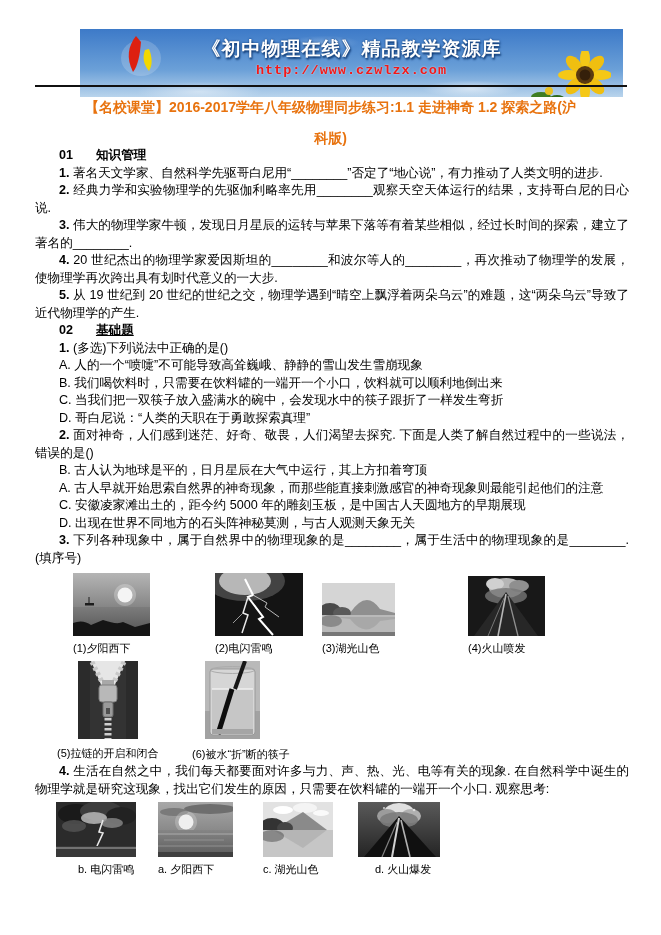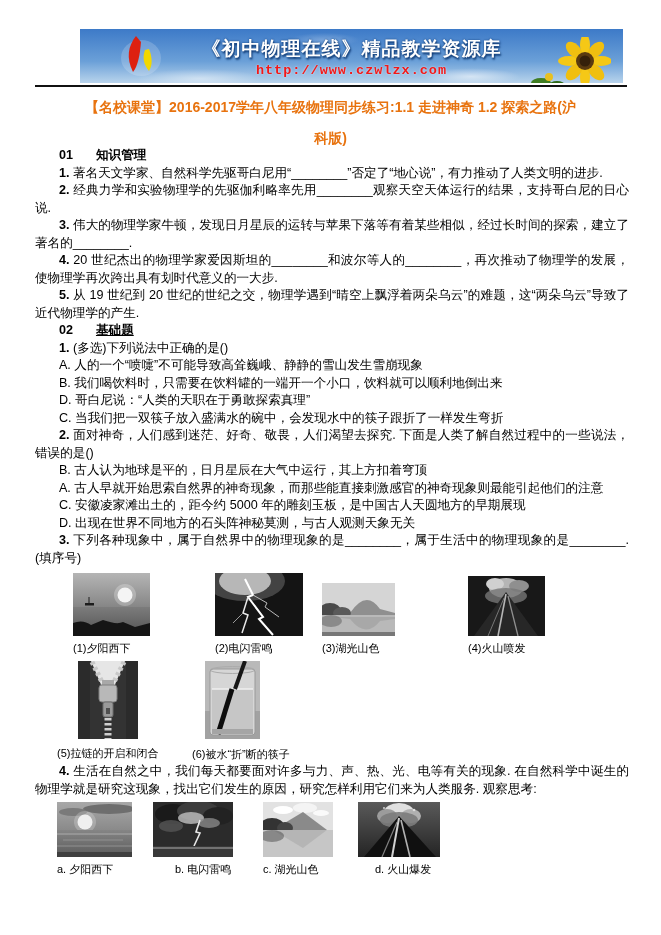--- a/index.html
+++ b/index.html
@@ -2,21 +2,21 @@
 <html><head>
 <meta charset="utf-8">
 <style>
   html,body{margin:0;padding:0;background:#888;}
   .page{
     position:relative;width:661px;height:935px;margin:0 auto;background:#ffffff;
     font-family:"Liberation Sans","DejaVu Sans",sans-serif;color:#000;overflow:hidden;
   }
   
   .banner{
-    position:absolute;left:80px;top:29px;width:543px;height:54px;overflow:hidden;
+    position:absolute;left:80px;top:29px;width:543px;height:68px;overflow:hidden;
     background:
       radial-gradient(70px 12px at 72% 88%, rgba(255,255,255,.55), transparent 70%),
       radial-gradient(90px 14px at 22% 92%, rgba(255,255,255,.45), transparent 70%),
       radial-gradient(50px 10px at 45% 20%, rgba(255,255,255,.25), transparent 70%),
       linear-gradient(180deg,#3d7ac8 0%,#6ba0d8 60%,#b9d4ec 100%);
   }
   .logo{position:absolute;left:38px;top:3px;}
   .banner-text{position:absolute;left:0;right:0;top:0;text-align:center;}
   .site-title{
     margin-top:7px;font-size:19px;font-weight:bold;color:#ffffff;letter-spacing:1px;
@@ -108,22 +108,22 @@
     <p class="indent"><span class="num">2.</span> <span>经典力学和实验物理学的先驱伽利略率先用________观察天空天体运行的结果，支持哥白尼的日心说.</span></p>
     <p class="indent"><span class="num">3.</span> <span>伟大的物理学家牛顿，发现日月星辰的运转与苹果下落等有着某些相似，经过长时间的探索，建立了著名的________.</span></p>
     <p class="indent"><span class="num">4.</span> <span>20 世纪杰出的物理学家爱因斯坦的________和波尔等人的________，再次推动了物理学的发展，使物理学再次跨出具有划时代意义的一大步.</span></p>
     <p class="indent"><span class="num">5.</span> <span>从 19 世纪到 20 世纪的世纪之交，物理学遇到“晴空上飘浮着两朵乌云”的难题，这“两朵乌云”导致了近代物理学的产生.</span></p>
 
     <p class="section indent"><span class="num">02</span><span class="sec-space"></span><span class="u">基础题</span></p>
 
     <p class="indent"><span class="num">1.</span> <span>(多选)下列说法中正确的是()</span></p>
     <p class="indent"><span>A.</span> <span>人的一个“喷嚏”不可能导致高耸巍峨、静静的雪山发生雪崩现象</span></p>
     <p class="indent"><span>B.</span> <span>我们喝饮料时，只需要在饮料罐的一端开一个小口，饮料就可以顺利地倒出来</span></p>
+    <p class="indent"><span>C.</span> <span>当我们把一双筷子放入盛满水的碗中，会发现水中的筷子跟折了一样发生弯折</span></p>
     <p class="indent"><span>D.</span> <span>哥白尼说：“人类的天职在于勇敢探索真理”</span></p>
-    <p class="indent"><span>C.</span> <span>当我们把一双筷子放入盛满水的碗中，会发现水中的筷子跟折了一样发生弯折</span></p>
 
     <p class="indent"><span class="num">2.</span> <span>面对神奇，人们感到迷茫、好奇、敬畏，人们渴望去探究. 下面是人类了解自然过程中的一些说法，错误的是()</span></p>
     <p class="indent"><span>B.</span> <span>古人认为地球是平的，日月星辰在大气中运行，其上方扣着穹顶</span></p>
     <p class="indent"><span>A.</span> <span>古人早就开始思索自然界的神奇现象，而那些能直接刺激感官的神奇现象则最能引起他们的注意</span></p>
     <p class="indent"><span>C.</span> <span>安徽凌家滩出土的，距今约 5000 年的雕刻玉板，是中国古人天圆地方的早期展现</span></p>
     <p class="indent"><span>D.</span> <span>出现在世界不同地方的石头阵神秘莫测，与古人观测天象无关</span></p>
 
     <p class="indent"><span class="num">3.</span> <span>下列各种现象中，属于自然界中的物理现象的是________，属于生活中的物理现象的是________. (填序号)</span></p>
 
     <div class="fig-row row1">
@@ -212,63 +212,63 @@
         <ellipse cx="27.5" cy="9" rx="22" ry="3.5" fill="none" stroke="#ababab"></ellipse>
         <rect x="7" y="28" width="41" height="44" fill="#c6c6c6"></rect>
         <line x1="7" y1="28" x2="48" y2="28" stroke="#efefef" stroke-width="1.5"></line>
         <line x1="40" y1="0" x2="30" y2="28" stroke="#161616" stroke-width="4"></line>
         <line x1="27" y1="28" x2="13" y2="73" stroke="#0d0d0d" stroke-width="5"></line>
         <rect x="7" y="68" width="41" height="5" fill="#a5a5a5"></rect>
       </svg>
       <div class="cap cap6">(6)被水“折”断的筷子</div>
     </div>
 
-    <p class="indent q4"><span class="num">4.</span> <span>生活在自然之中，我们每天都要面对许多与力、声、热、光、电等有关的现象. 在自然科学中诞生的物理学就是研究这现象，找出它们发生的原因，研究怎样利用它们来为人类服务. 观察思考:</span></p>
+    <p class="indent q4"><span class="num">4.</span> <span>生活在自然之中，我们每天都要面对许多与力、声、热、光、电等有关的现象. 在自然科学中诞生的物理学就是研究这现象，找出它们发生的原因，只需要在饮料罐的一端开一个小口. 观察思考:</span></p>
 
     <div class="fig-row row3">
-      <div class="fig" style="margin-left:22px">
-        <svg class="ph" width="75" height="55" viewBox="0 0 75 55">
-          <defs>
-              <linearGradient id="sk2" x1="0" y1="0" x2="0" y2="1">
-                <stop offset="0" stop-color="#a8a8a8"></stop>
-                <stop offset="1" stop-color="#8a8a8a"></stop>
-              </linearGradient>
-          <linearGradient id="se2" x1="0" y1="0" x2="0" y2="1">
-                <stop offset="0" stop-color="#858585"></stop>
-                <stop offset="1" stop-color="#5a5a5a"></stop>
-              </linearGradient>
-            </defs>
-          <rect width="75" height="28" fill="url(#sk2)"></rect>
-          <ellipse cx="52" cy="7" rx="26" ry="5" fill="#6e6e6e"></ellipse>
-          <ellipse cx="16" cy="10" rx="14" ry="4" fill="#7a7a7a"></ellipse>
-          <circle cx="28" cy="20" r="11" fill="#ffffff" opacity="0.22"></circle>
-          <circle cx="28" cy="20" r="7.5" fill="#efefef"></circle>
-          <rect y="28" width="75" height="27" fill="url(#se2)"></rect>
-          <line x1="0" y1="32" x2="75" y2="32" stroke="#a5a5a5" stroke-width="1.4" opacity="0.8"></line>
-          <line x1="6" y1="38" x2="66" y2="38" stroke="#9b9b9b" stroke-width="1.2" opacity="0.7"></line>
-          <line x1="0" y1="44" x2="75" y2="44" stroke="#8f8f8f" stroke-width="1.6" opacity="0.7"></line>
-          <rect y="50" width="75" height="5" fill="#3f3f3f"></rect>
-        </svg>
-        <div class="cap">a. 夕阳西下</div>
-      </div>
       <div class="fig" style="margin-left:21px">
         <svg class="ph" width="80" height="55" viewBox="0 0 80 55">
           <rect width="80" height="55" fill="#2b2b2b"></rect>
           <ellipse cx="20" cy="12" rx="18" ry="10" fill="#1a1a1a"></ellipse>
           <ellipse cx="45" cy="9" rx="21" ry="10" fill="#3d3d3d"></ellipse>
           <ellipse cx="65" cy="14" rx="15" ry="9" fill="#222222"></ellipse>
           <ellipse cx="38" cy="16" rx="13" ry="6" fill="#b9b9b9" opacity="0.85"></ellipse>
           <ellipse cx="56" cy="21" rx="11" ry="5" fill="#8a8a8a" opacity="0.8"></ellipse>
           <ellipse cx="18" cy="24" rx="12" ry="6" fill="#555555" opacity="0.8"></ellipse>
           <path d="M47,18 L43,30 L47,31 L41,44" fill="none" stroke="#e8e8e8" stroke-width="1.6"></path>
           <rect y="44" width="80" height="11" fill="#383838"></rect>
           <line x1="0" y1="46" x2="80" y2="46" stroke="#9a9a9a" stroke-width="1.4" opacity="0.8"></line>
         </svg>
         <div class="cap" style="padding-left:22px">b. 电闪雷鸣</div>
       </div>
+      <div class="fig" style="margin-left:22px">
+        <svg class="ph" width="75" height="55" viewBox="0 0 75 55">
+          <defs>
+              <linearGradient id="sk2" x1="0" y1="0" x2="0" y2="1">
+                <stop offset="0" stop-color="#a8a8a8"></stop>
+                <stop offset="1" stop-color="#8a8a8a"></stop>
+              </linearGradient>
+          <linearGradient id="se2" x1="0" y1="0" x2="0" y2="1">
+                <stop offset="0" stop-color="#858585"></stop>
+                <stop offset="1" stop-color="#5a5a5a"></stop>
+              </linearGradient>
+            </defs>
+          <rect width="75" height="28" fill="url(#sk2)"></rect>
+          <ellipse cx="52" cy="7" rx="26" ry="5" fill="#6e6e6e"></ellipse>
+          <ellipse cx="16" cy="10" rx="14" ry="4" fill="#7a7a7a"></ellipse>
+          <circle cx="28" cy="20" r="11" fill="#ffffff" opacity="0.22"></circle>
+          <circle cx="28" cy="20" r="7.5" fill="#efefef"></circle>
+          <rect y="28" width="75" height="27" fill="url(#se2)"></rect>
+          <line x1="0" y1="32" x2="75" y2="32" stroke="#a5a5a5" stroke-width="1.4" opacity="0.8"></line>
+          <line x1="6" y1="38" x2="66" y2="38" stroke="#9b9b9b" stroke-width="1.2" opacity="0.7"></line>
+          <line x1="0" y1="44" x2="75" y2="44" stroke="#8f8f8f" stroke-width="1.6" opacity="0.7"></line>
+          <rect y="50" width="75" height="5" fill="#3f3f3f"></rect>
+        </svg>
+        <div class="cap">a. 夕阳西下</div>
+      </div>
       <div class="fig" style="margin-left:30px">
         <svg class="ph" width="70" height="55" viewBox="0 0 70 55">
           <rect width="70" height="30" fill="#e2e2e2"></rect>
           <ellipse cx="20" cy="8" rx="10" ry="4" fill="#ffffff"></ellipse>
           <ellipse cx="42" cy="6" rx="12" ry="5" fill="#f4f4f4"></ellipse>
           <ellipse cx="58" cy="11" rx="8" ry="3" fill="#fafafa"></ellipse>
           <polygon points="10,28 40,10 64,28" fill="#8a8a8a"></polygon>
           <ellipse cx="9" cy="24" rx="12" ry="8" fill="#333333"></ellipse>
           <ellipse cx="22" cy="26" rx="8" ry="6" fill="#444444"></ellipse>
           <rect y="28" width="70" height="27" fill="#c6c6c6"></rect>

